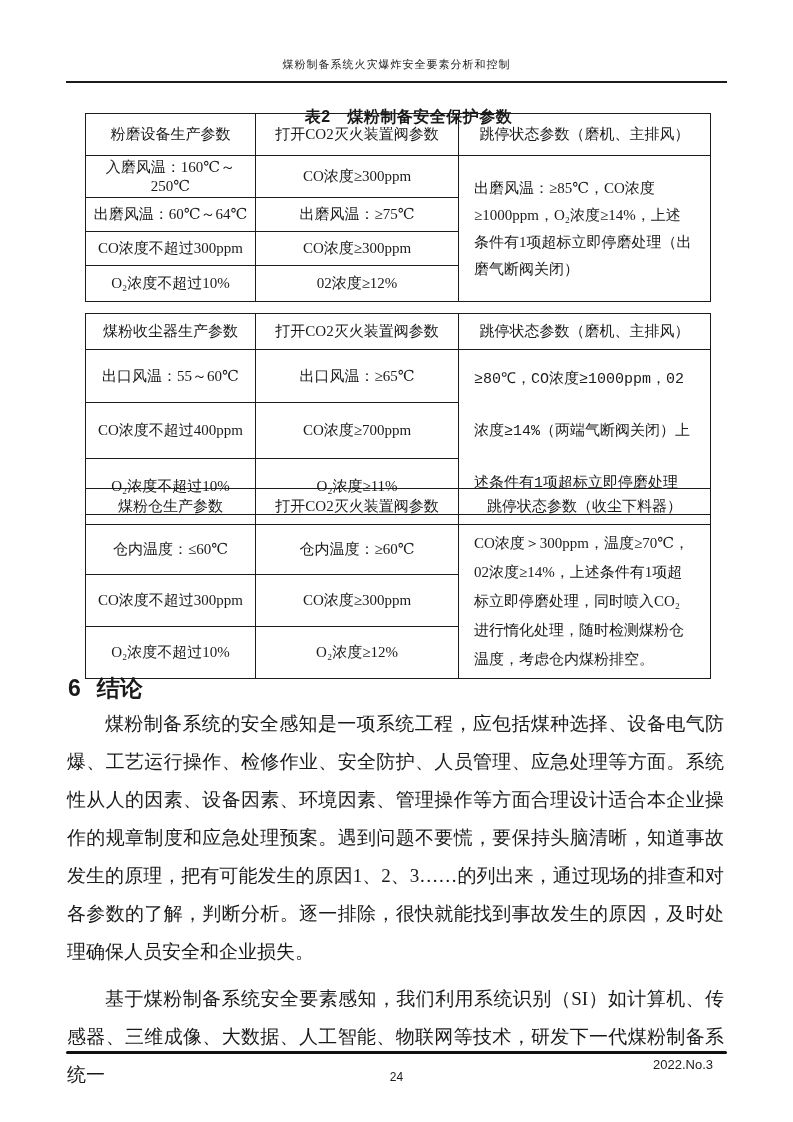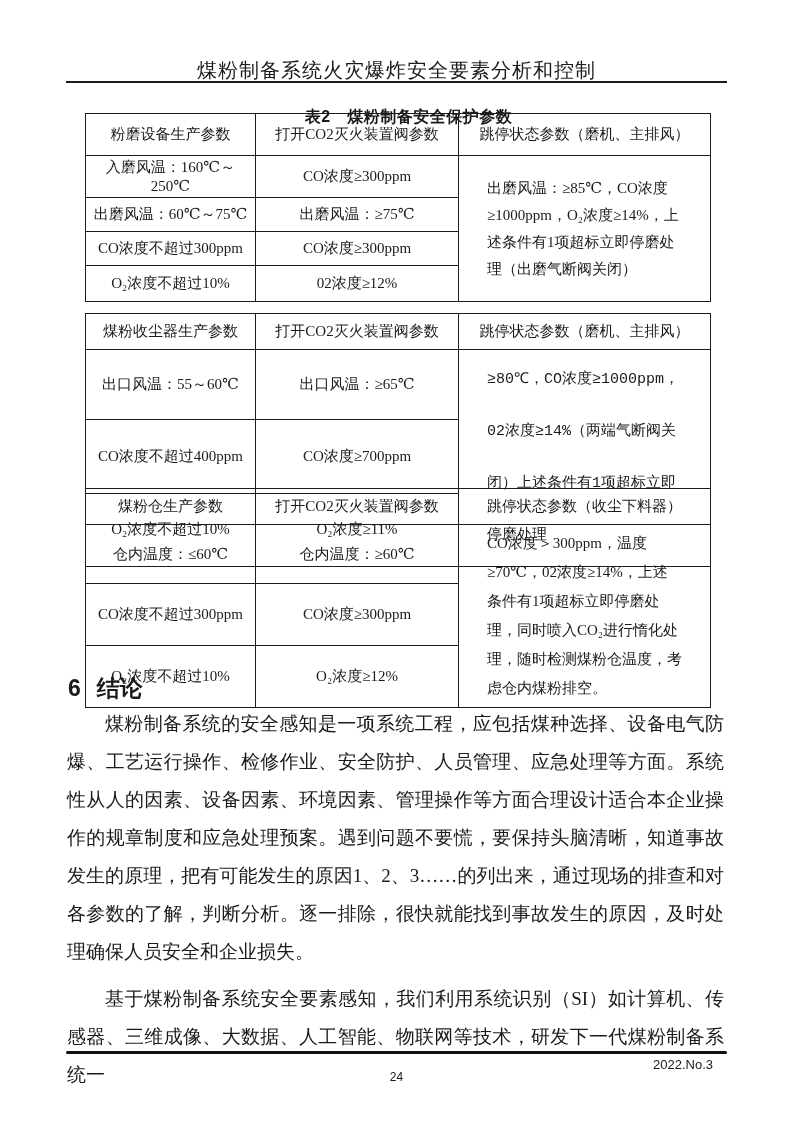--- a/index.html
+++ b/index.html
@@ -6,21 +6,21 @@
   body {
     width:793px; height:1122px;
     background:#ffffff;
     position:relative;
     font-family:"Liberation Serif","DejaVu Serif",serif;
     color:#1a1a1a;
     overflow:hidden;
   }
   .running-title {
     position:absolute; top:57px; left:0; width:100%;
-    text-align:center; font-size:20px; letter-spacing:1px;
+    text-align:center; font-size:11px; letter-spacing:1px;
   }
   .header-rule {
     position:absolute; top:81px; left:66px; width:661px; height:2px;
     background:#1c1c1c;
   }
   .table-caption {
     position:absolute; top:87px; left:12px; width:100%;
     text-align:center; font-weight:bold; font-size:16px;
     font-family:"Liberation Sans","DejaVu Sans",sans-serif;
     letter-spacing:0.5px;
@@ -31,21 +31,21 @@
     border-collapse:collapse; table-layout:fixed;
     font-size:15px;
   }
   table.ptable td {
     border:1.5px solid #1c1c1c;
     text-align:center; vertical-align:middle;
     padding:2px 4px;
     overflow:hidden;
   }
   table.ptable td.trip {
-    text-align:left; padding:4px 28px; line-height:27px;
+    text-align:left; padding:4px 15px; line-height:27px;
   }
   table.t1 { top:113px; }
   table.t2 { top:313px; }
   table.t3 { top:488px; }
   table.t2 td.trip { line-height:52px;font-family:Liberation Mono, monospace; }
   table.t3 td.trip { line-height:29px; }
   .section-heading {
     position:absolute; top:673px; left:68px;
     font-family:"Liberation Sans","DejaVu Sans",sans-serif;
     font-weight:bold; font-size:23px;
@@ -90,21 +90,21 @@
       <td>粉磨设备生产参数</td>
       <td>打开CO2灭火装置阀参数</td>
       <td>跳停状态参数（磨机、主排风）</td>
     </tr>
     <tr style="height:34px">
       <td>入磨风温：160℃～250℃</td>
       <td>CO浓度≥300ppm</td>
       <td class="trip" rowspan="4">出磨风温：≥85℃，CO浓度≥1000ppm，O₂浓度≥14%，上述条件有1项超标立即停磨处理（出磨气断阀关闭）</td>
     </tr>
     <tr style="height:34px">
-      <td>出磨风温：60℃～75℃</td>
+      <td>出磨风温：60℃～64℃</td>
       <td>出磨风温：≥75℃</td>
     </tr>
     <tr style="height:34px">
       <td>CO浓度不超过300ppm</td>
       <td>CO浓度≥300ppm</td>
     </tr>
     <tr style="height:36px">
       <td>O₂浓度不超过10%</td>
       <td>02浓度≥12%</td>
     </tr>

